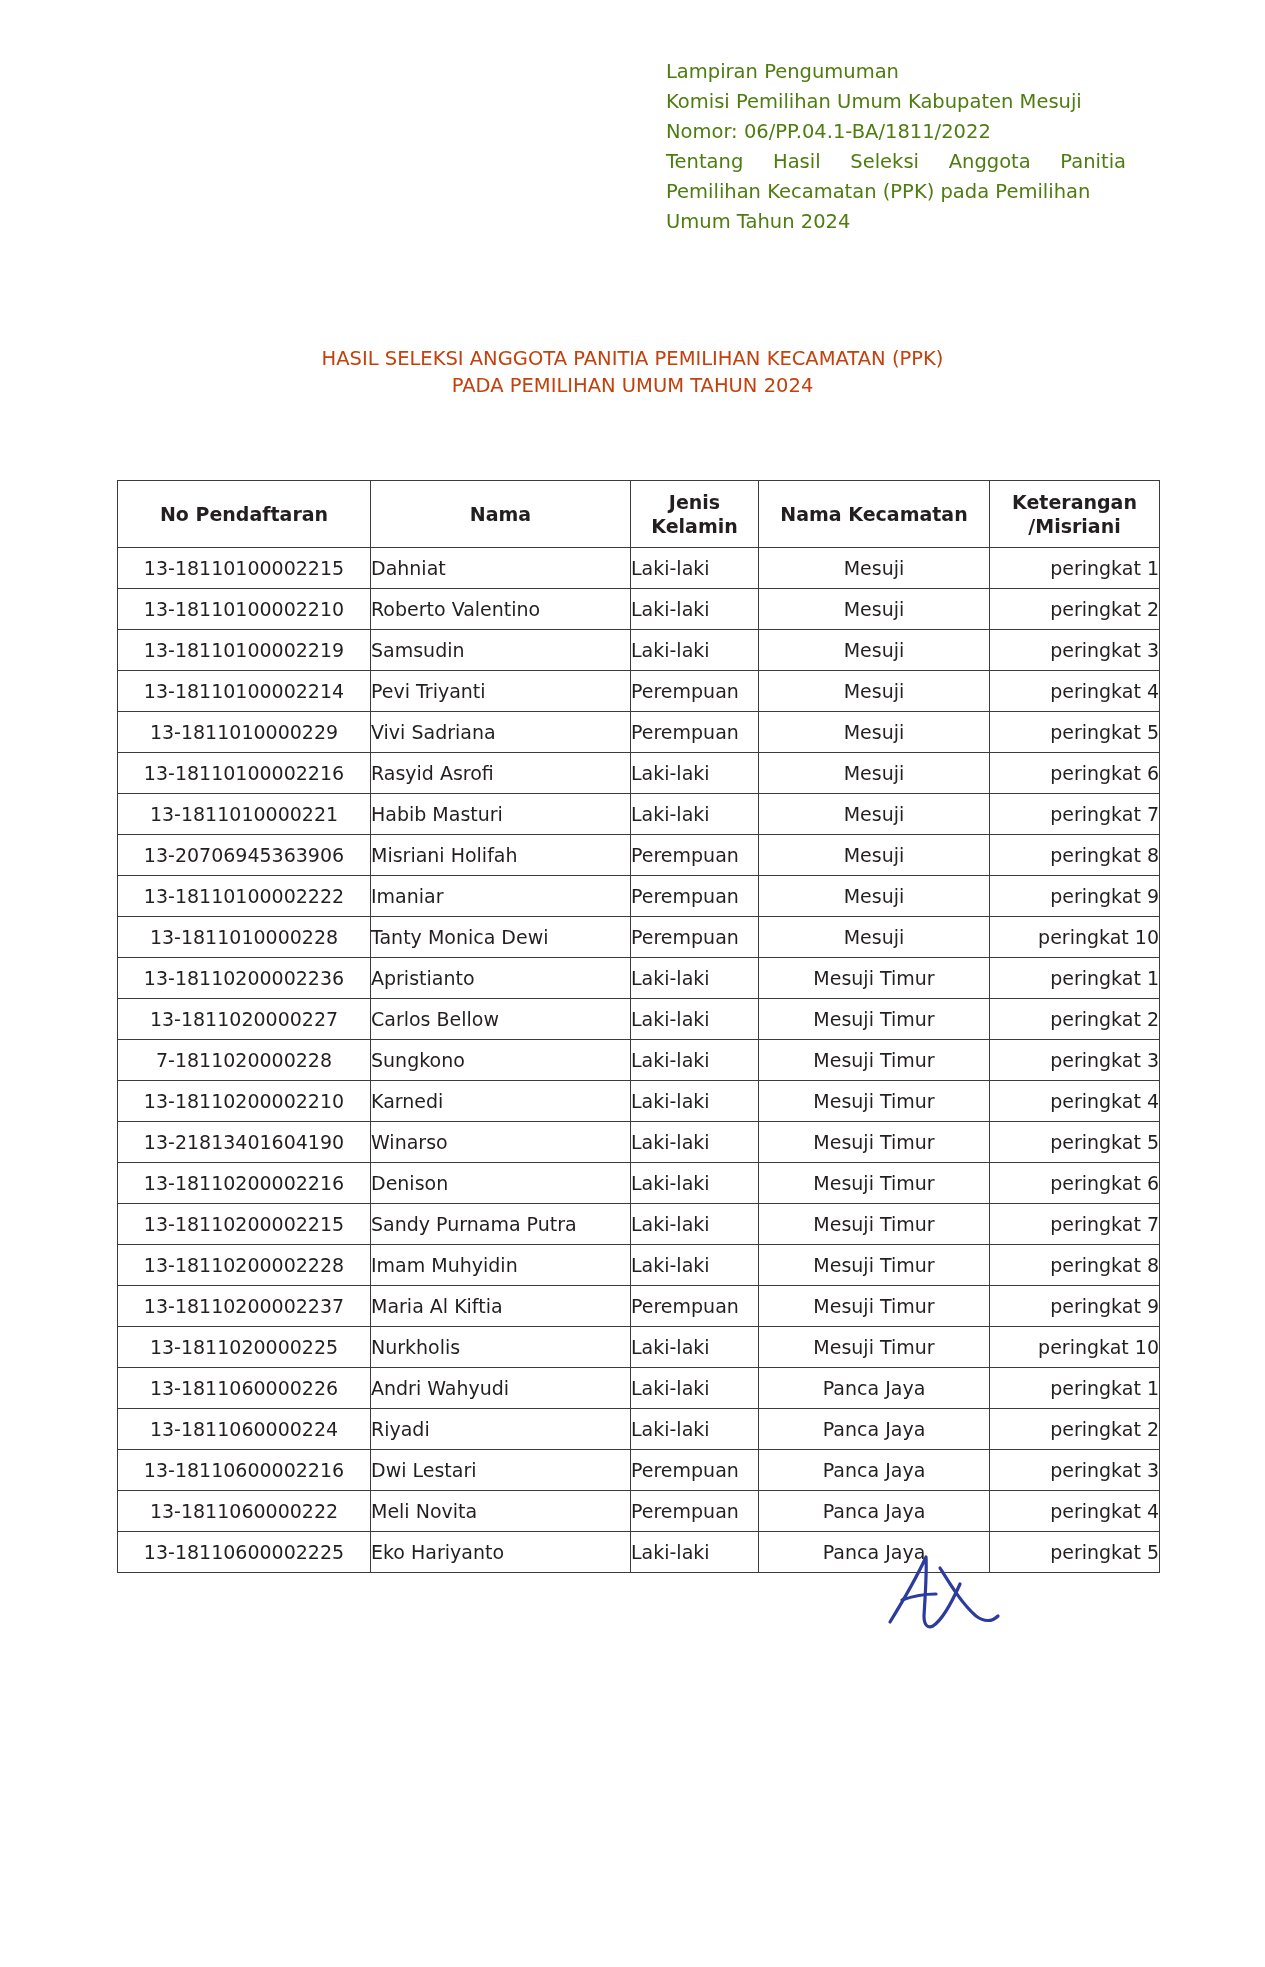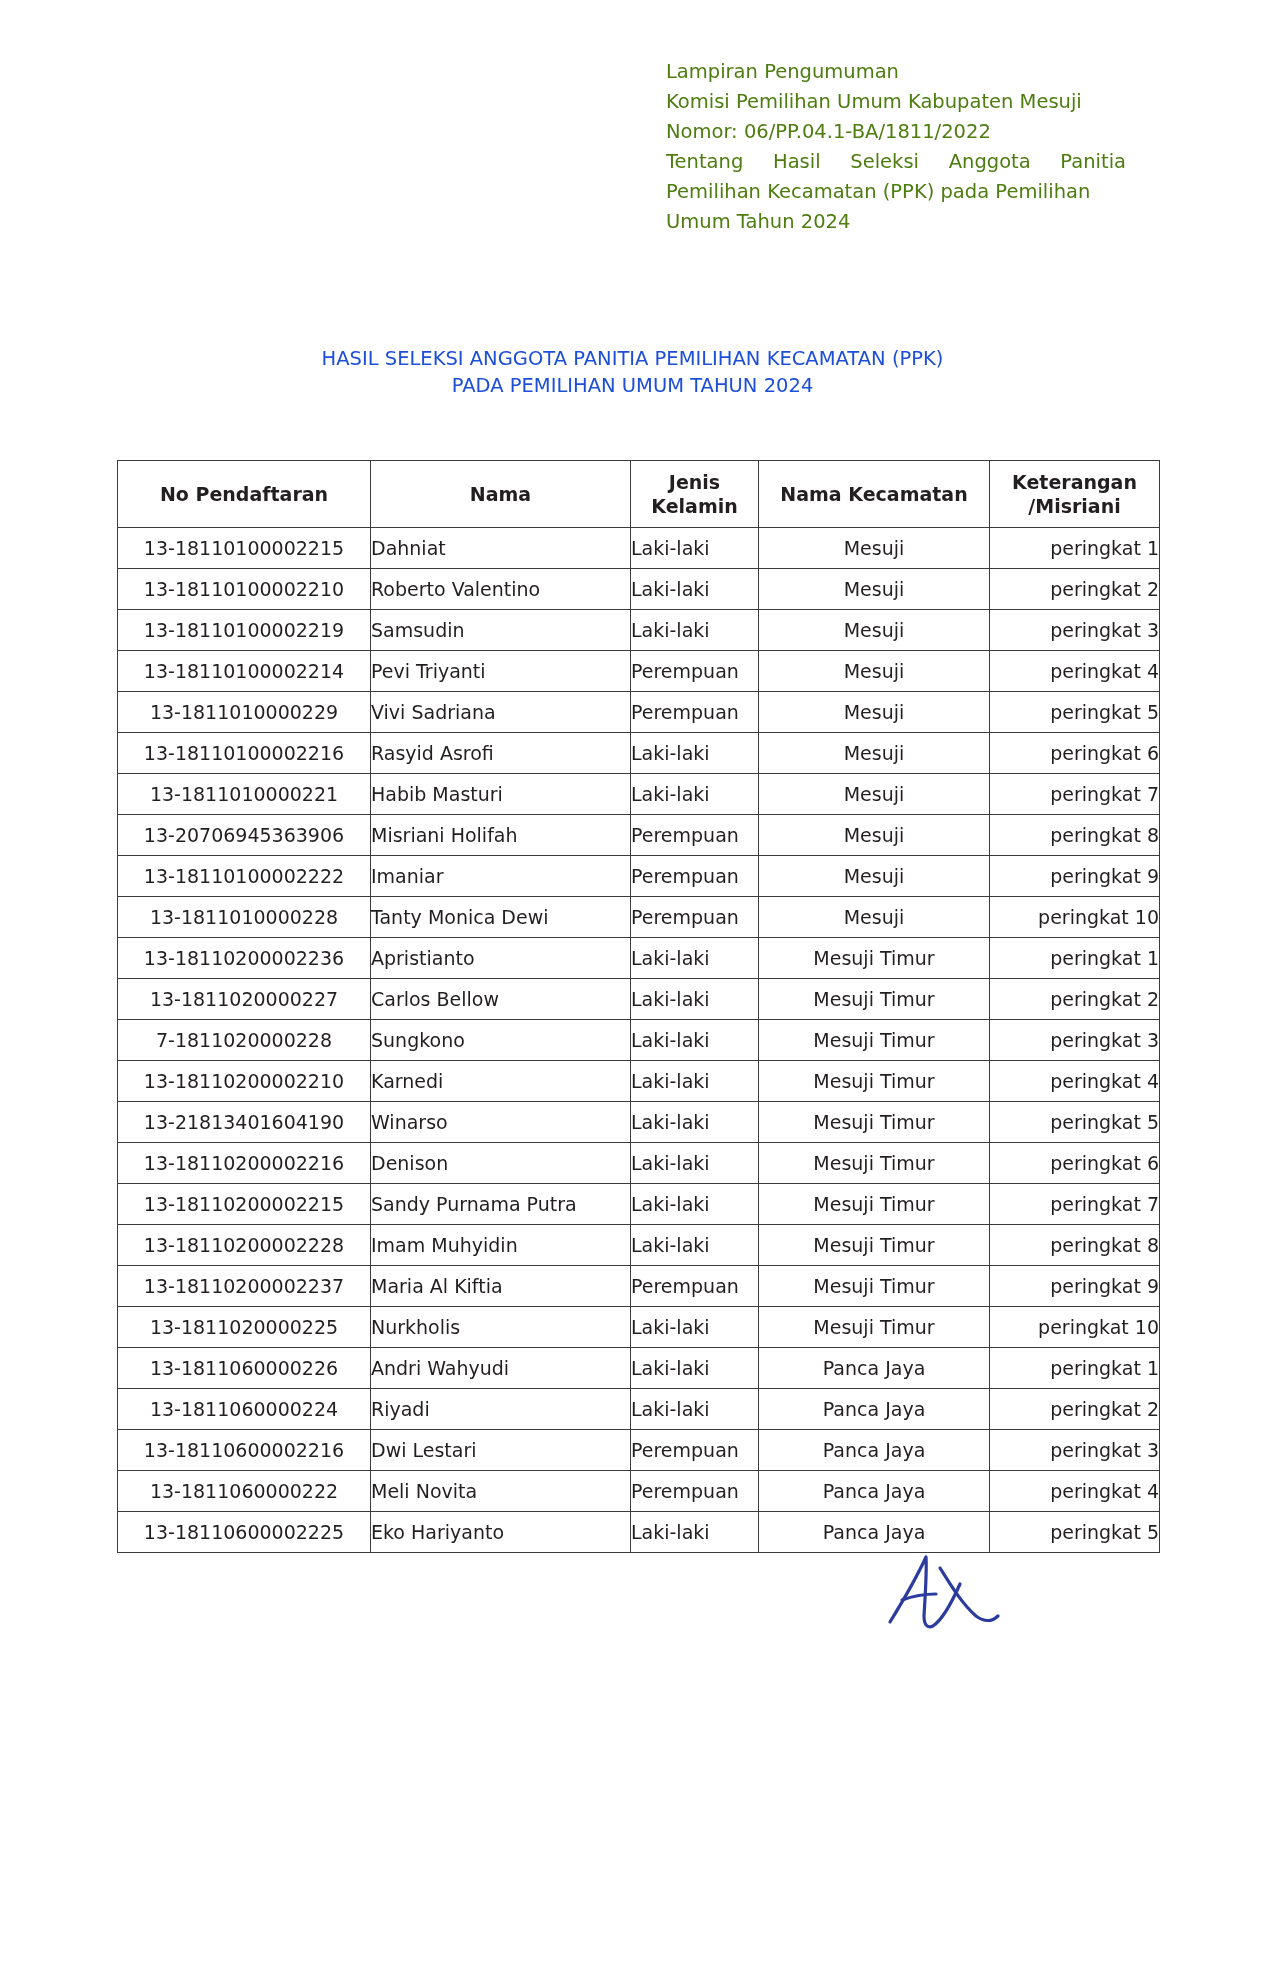--- a/index.html
+++ b/index.html
@@ -47,28 +47,28 @@
 
   
   .title-block {
     position: absolute;
     left: 0;
     top: 345px;
     width: 1265px;
     text-align: center;
     font-size: 19.5px;
     line-height: 27px;
-    color: #1d4ed8;
+    color: #c2410c;
   }
 
   
   .table-wrap {
     position: absolute;
     left: 117px;
-    top: 460px;
+    top: 480px;
     width: 1042px;
   }
   table.result {
     border-collapse: collapse;
     width: 1042px;
     table-layout: fixed;
   }
   table.result th,
   table.result td {
     border: 1.3px solid #3c3c3c;

